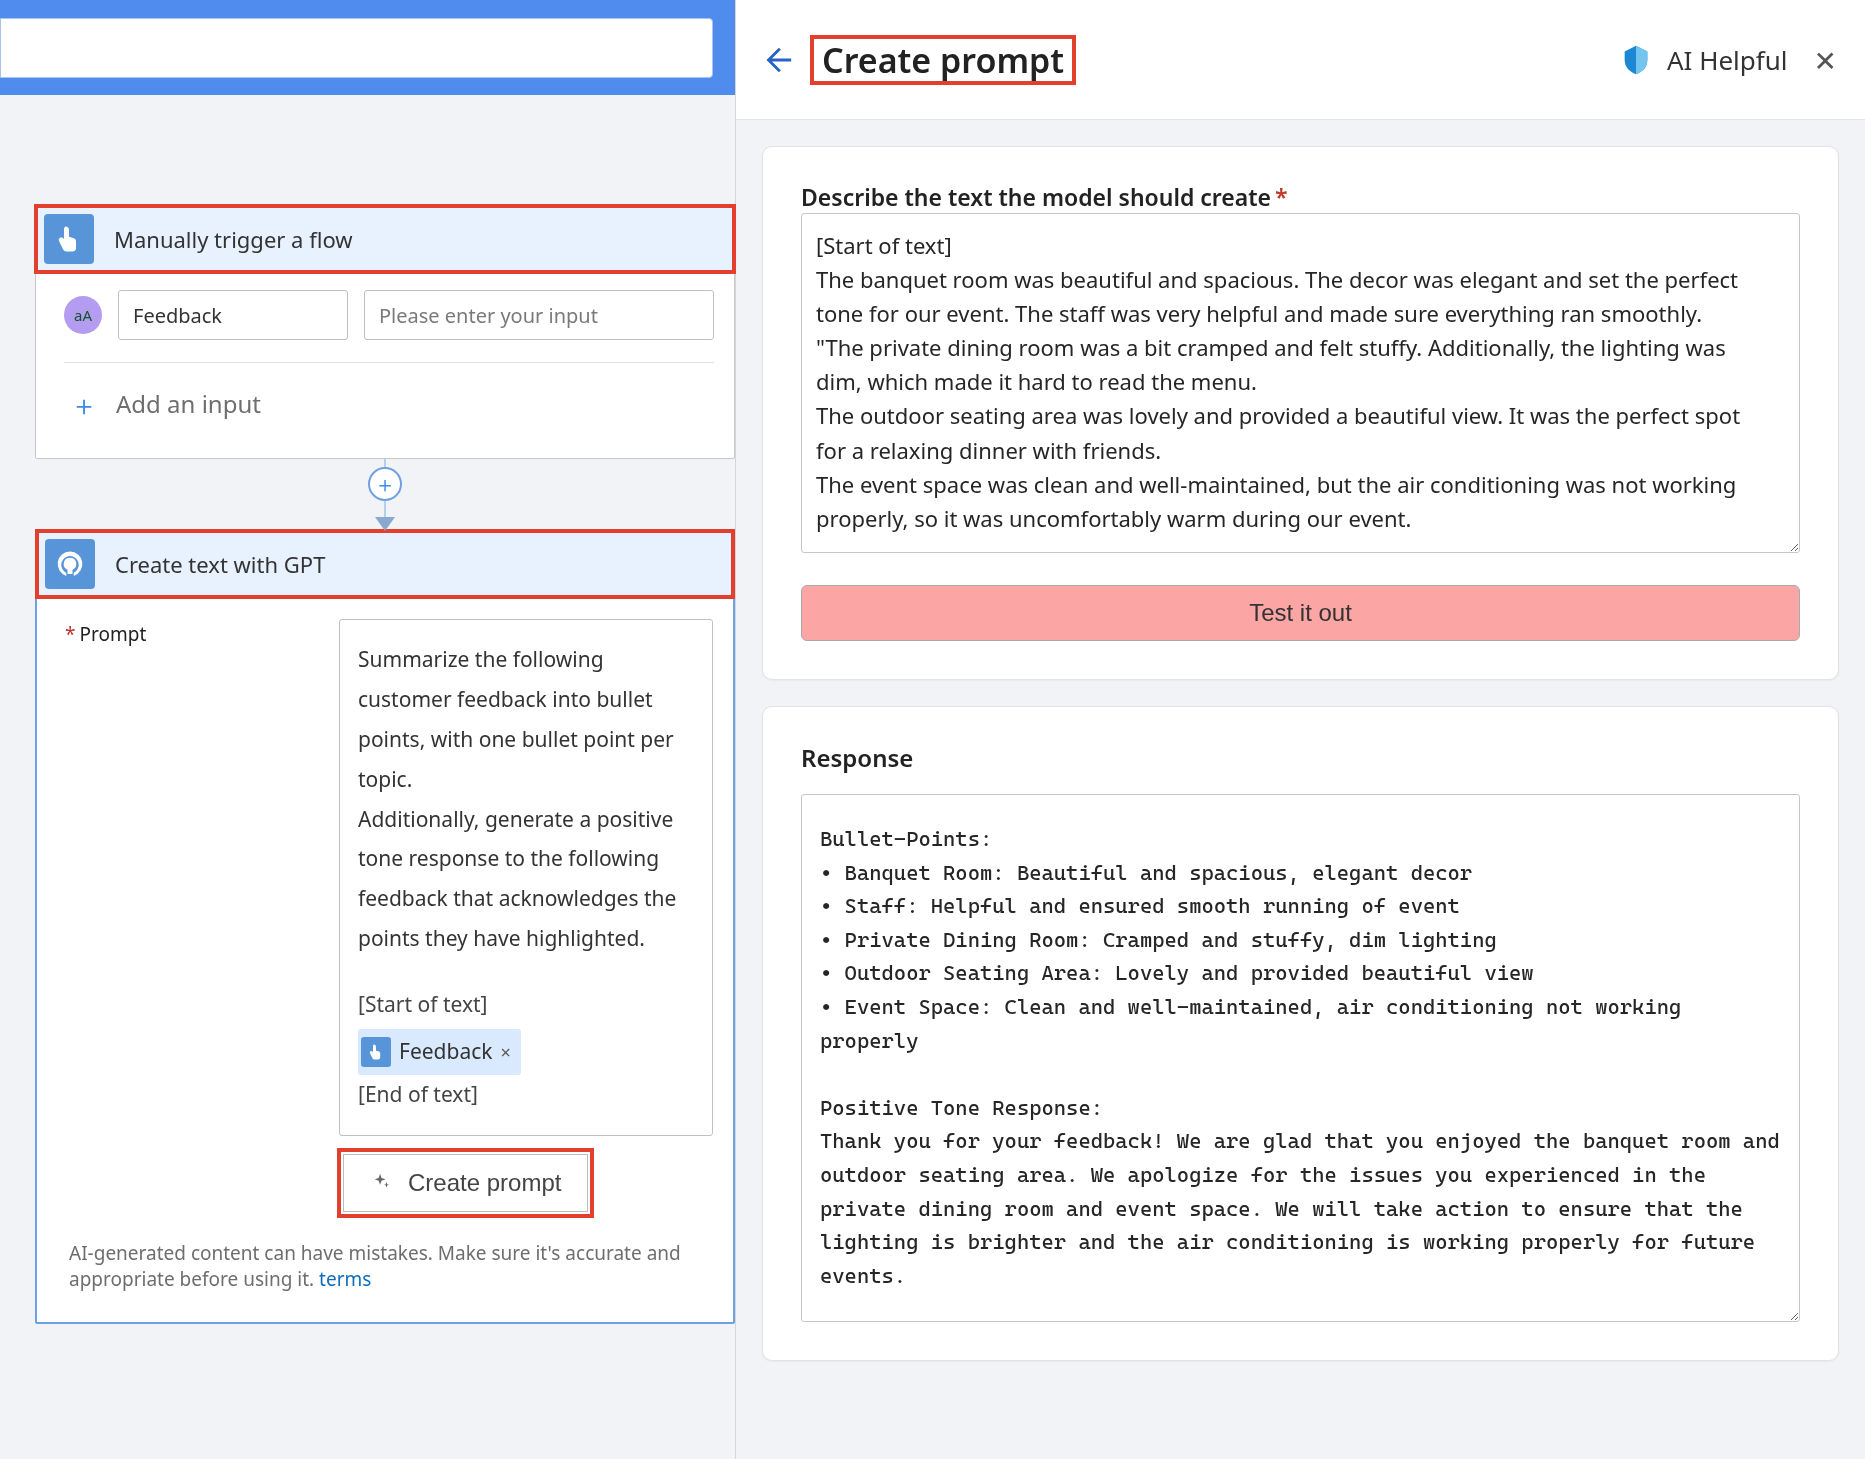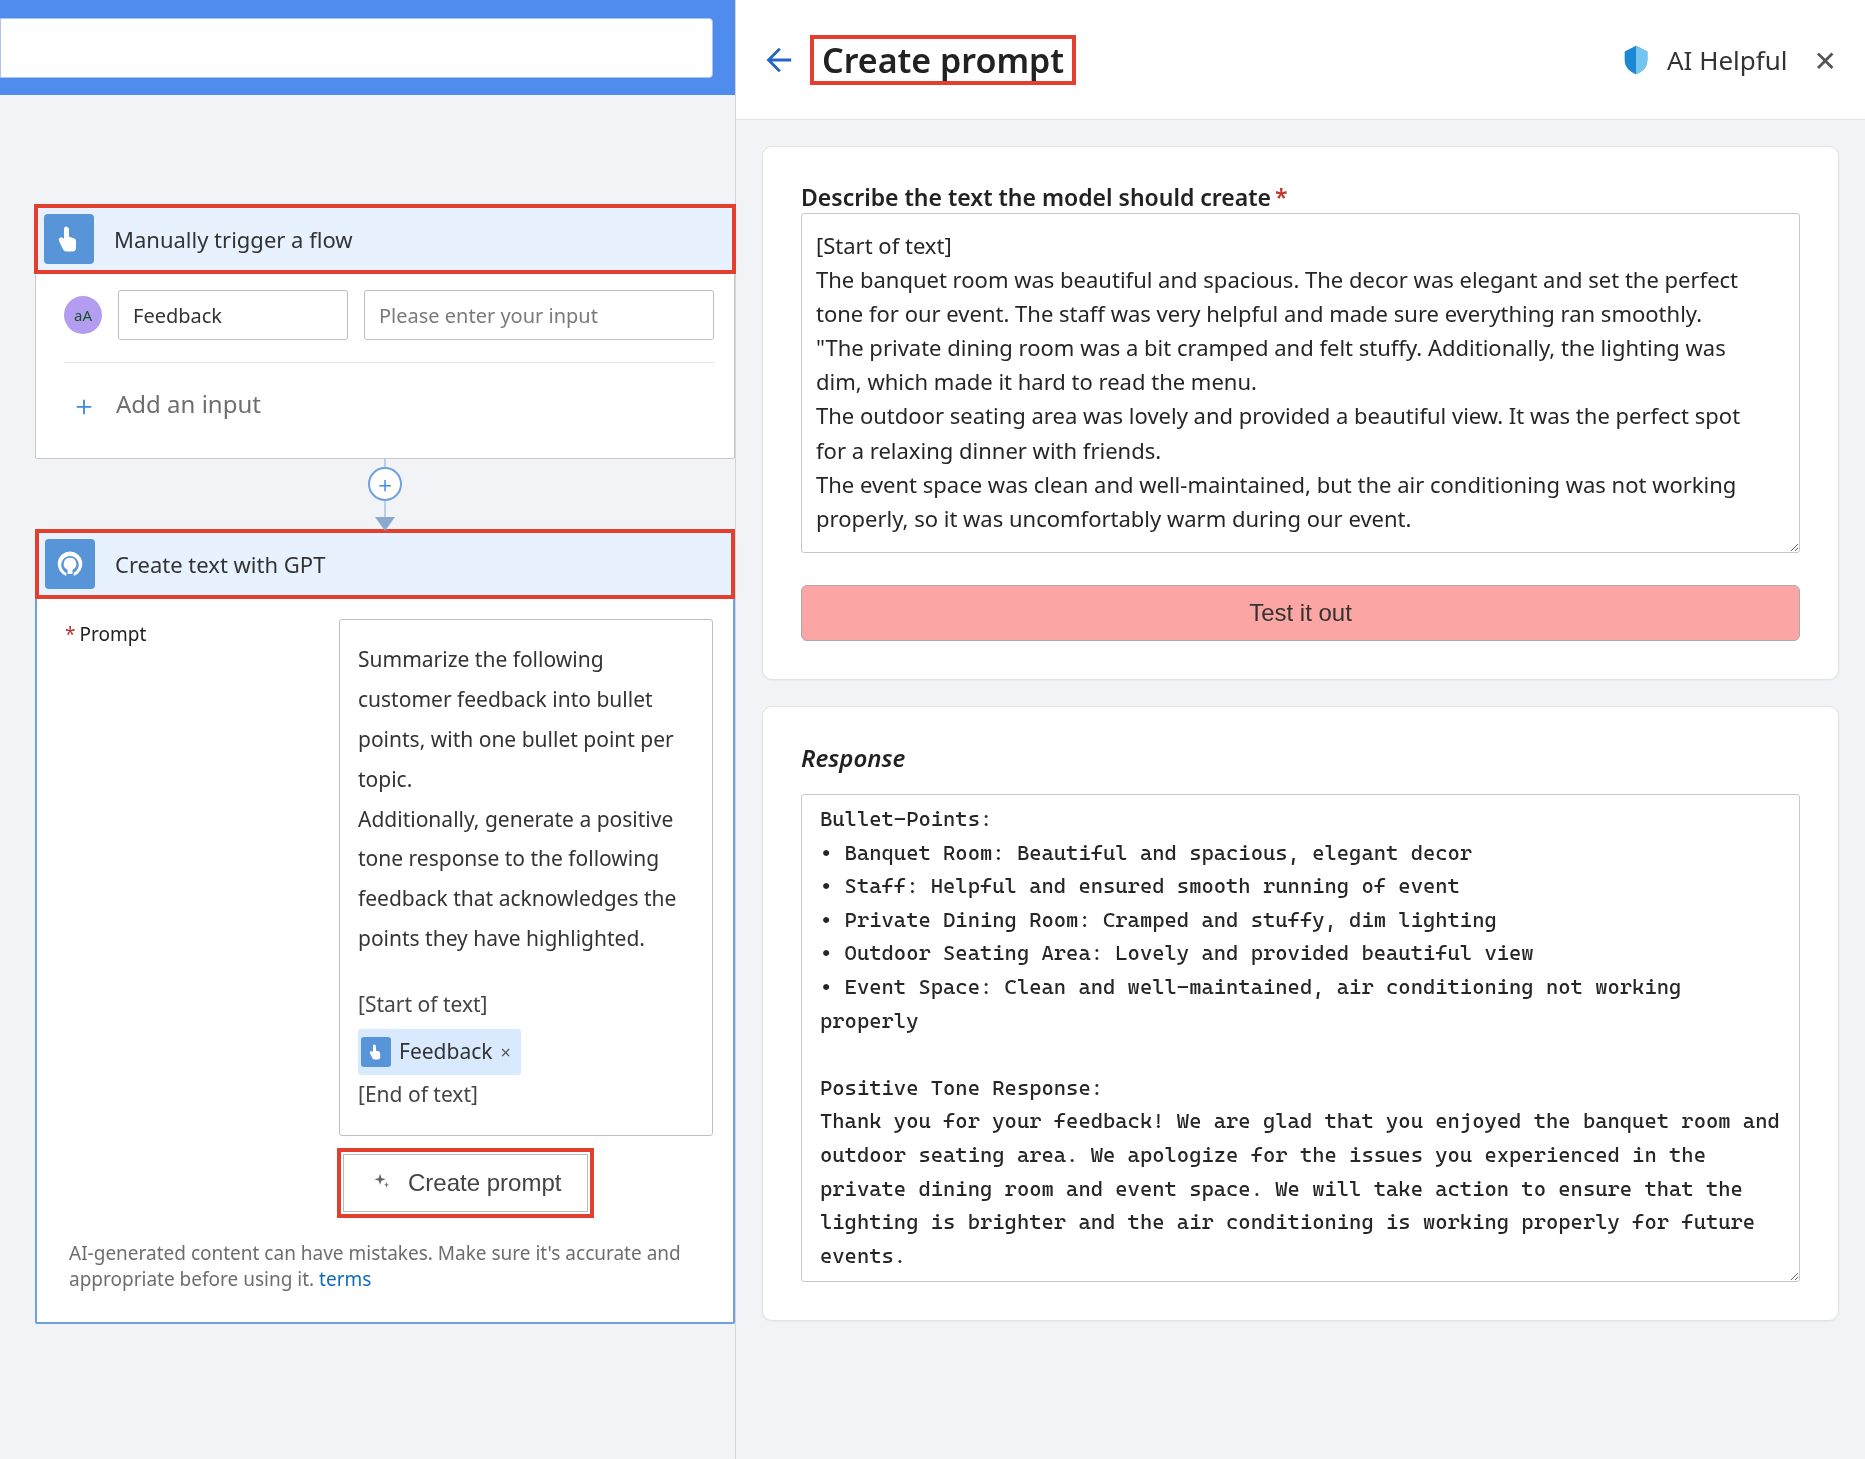--- a/index.html
+++ b/index.html
@@ -215,25 +215,25 @@
   }
 
   .test-btn {
     margin-top: 26px;
     width: 100%; height: 56px;
     border: 1px solid #aaa; border-radius: 6px;
     background: #fca5a5; font-size: 24px; color: #333;
     cursor: pointer;
   }
 
-  .response-label { font-size: 24px; font-weight: 600; margin-bottom: 20px; font-style: italic; }
+  .response-label { font-size: 24px; font-weight: 600; margin-bottom: 20px; }
   .response-box {
     width: 100%; min-height: 480px;
     border: 1px solid #c7c7c7; border-radius: 3px;
-    padding: 8px 18px;
+    padding: 28px 18px;
     font-family: ui-monospace, "Cascadia Code", Consolas, monospace;
     font-size: 21px; line-height: 1.6;
     white-space: pre-wrap;
     color: #262626;
     resize: both;
     overflow: auto;
   }
 
   
   .big-textarea::-webkit-scrollbar { width: 18px; }

